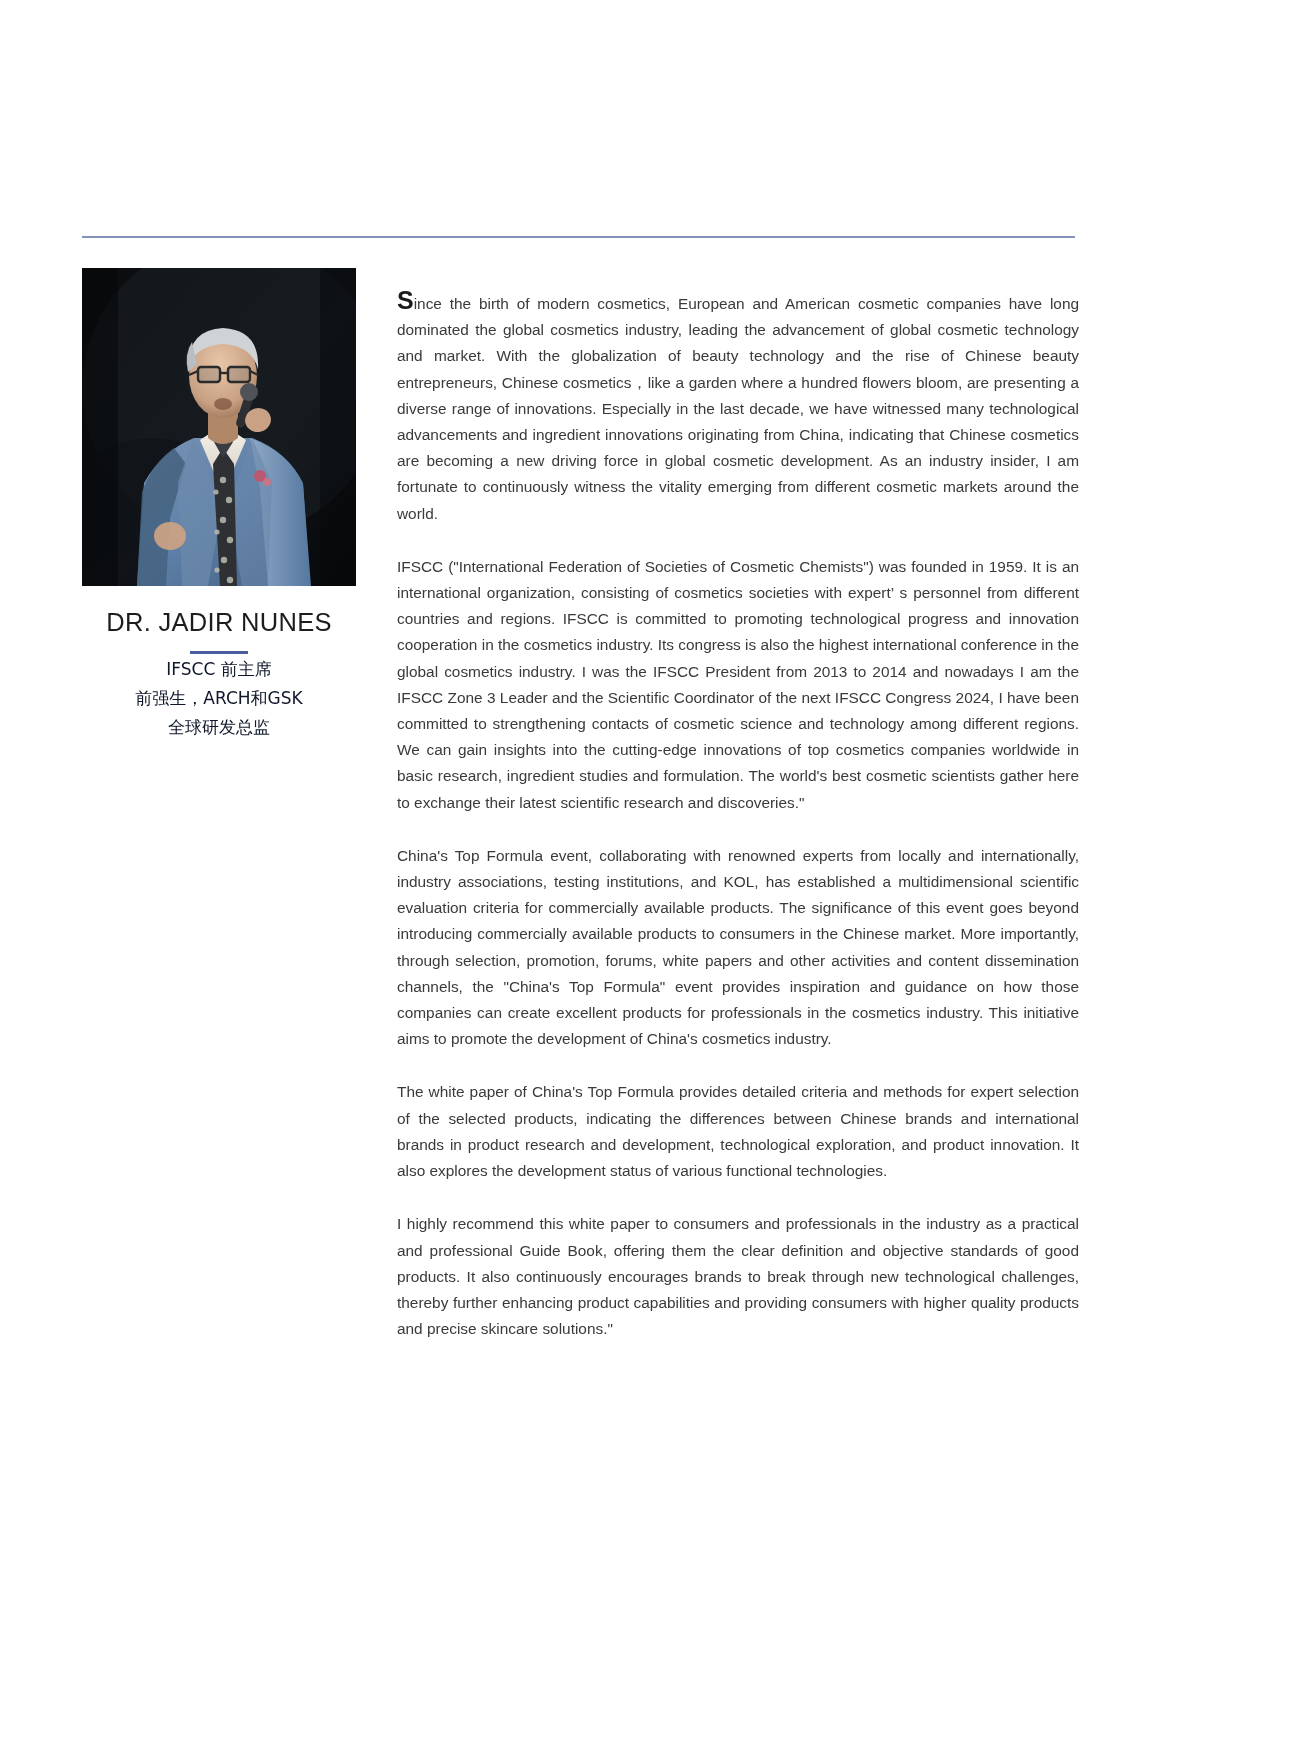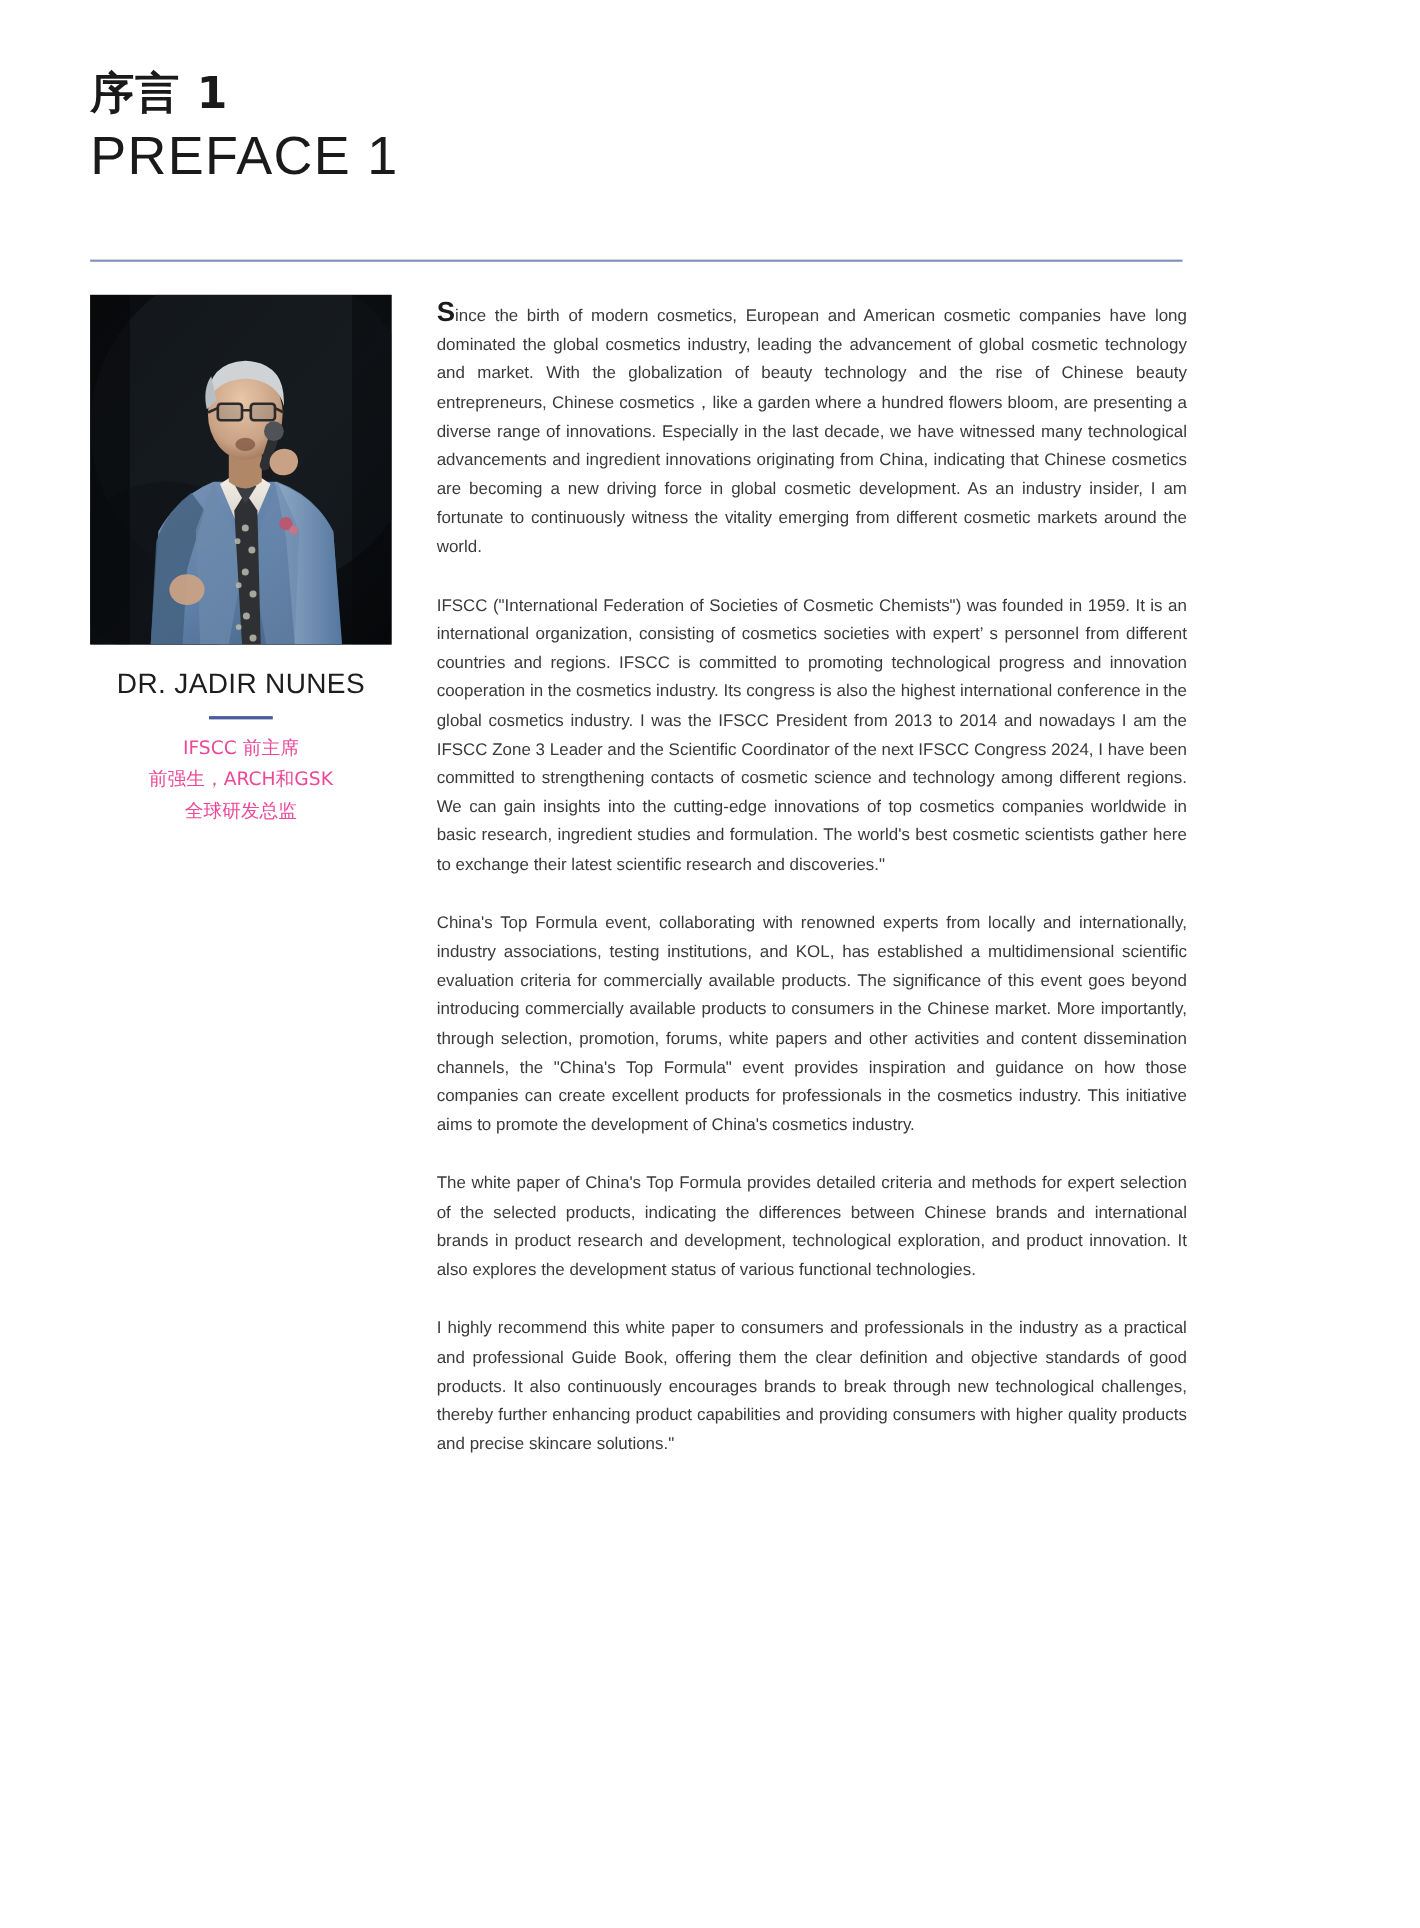--- a/index.html
+++ b/index.html
@@ -85,37 +85,37 @@
     font-family: "Liberation Sans", sans-serif;
     text-align: center;
   }
   .name-rule {
     width: 58px;
     height: 3px;
     background: #4a5d9e;
     margin: 14px auto 0 auto;
   }
   .credentials {
-    margin: 12px 0 0 0;
+    margin: 1px 0 0 0;
     font-size: 17px;
     line-height: 1.72;
-    color: #ec4899;
+    color: #0f172a;
     font-family: "DejaVu Sans", "Liberation Sans", sans-serif;
   }
   .credentials div { white-space: nowrap; }
 
   
   .right-col {
     position: absolute;
     left: 397px;
     top: 272px;
     width: 682px;
   }
   .right-col p {
-    margin: 0 0 27px 0;
+    margin: 16px 0 27px 0;
     font-size: 15.4px;
     line-height: 26.2px;
     text-align: justify;
     color: #3a3a3c;
     font-family: "Liberation Sans", "DejaVu Sans", sans-serif;
     hyphens: none;
   }
   .right-col p:last-child { margin-bottom: 0; }
 
   .dropcap::first-letter {
@@ -123,24 +123,20 @@
     font-weight: 700;
     color: #1b1b1b;
     line-height: 1;
   }
 </style>
 </head>
 <body>
 
 <div class="page">
 
-  <div class="header">
-    <h1 class="title-cn">序言 1</h1>
-    <h2 class="title-en">PREFACE 1</h2>
-  </div>
   <div class="header-rule"></div>
 
   <div class="left-col">
 
     <div class="portrait">
       <svg width="274" height="318" viewBox="0 0 274 318" xmlns="http://www.w3.org/2000/svg" aria-hidden="true">
         <defs>
           <linearGradient id="bgGrad" x1="0" y1="0" x2="1" y2="1">
             <stop offset="0%" stop-color="#0a0c0e"></stop>
             <stop offset="55%" stop-color="#121519"></stop>

